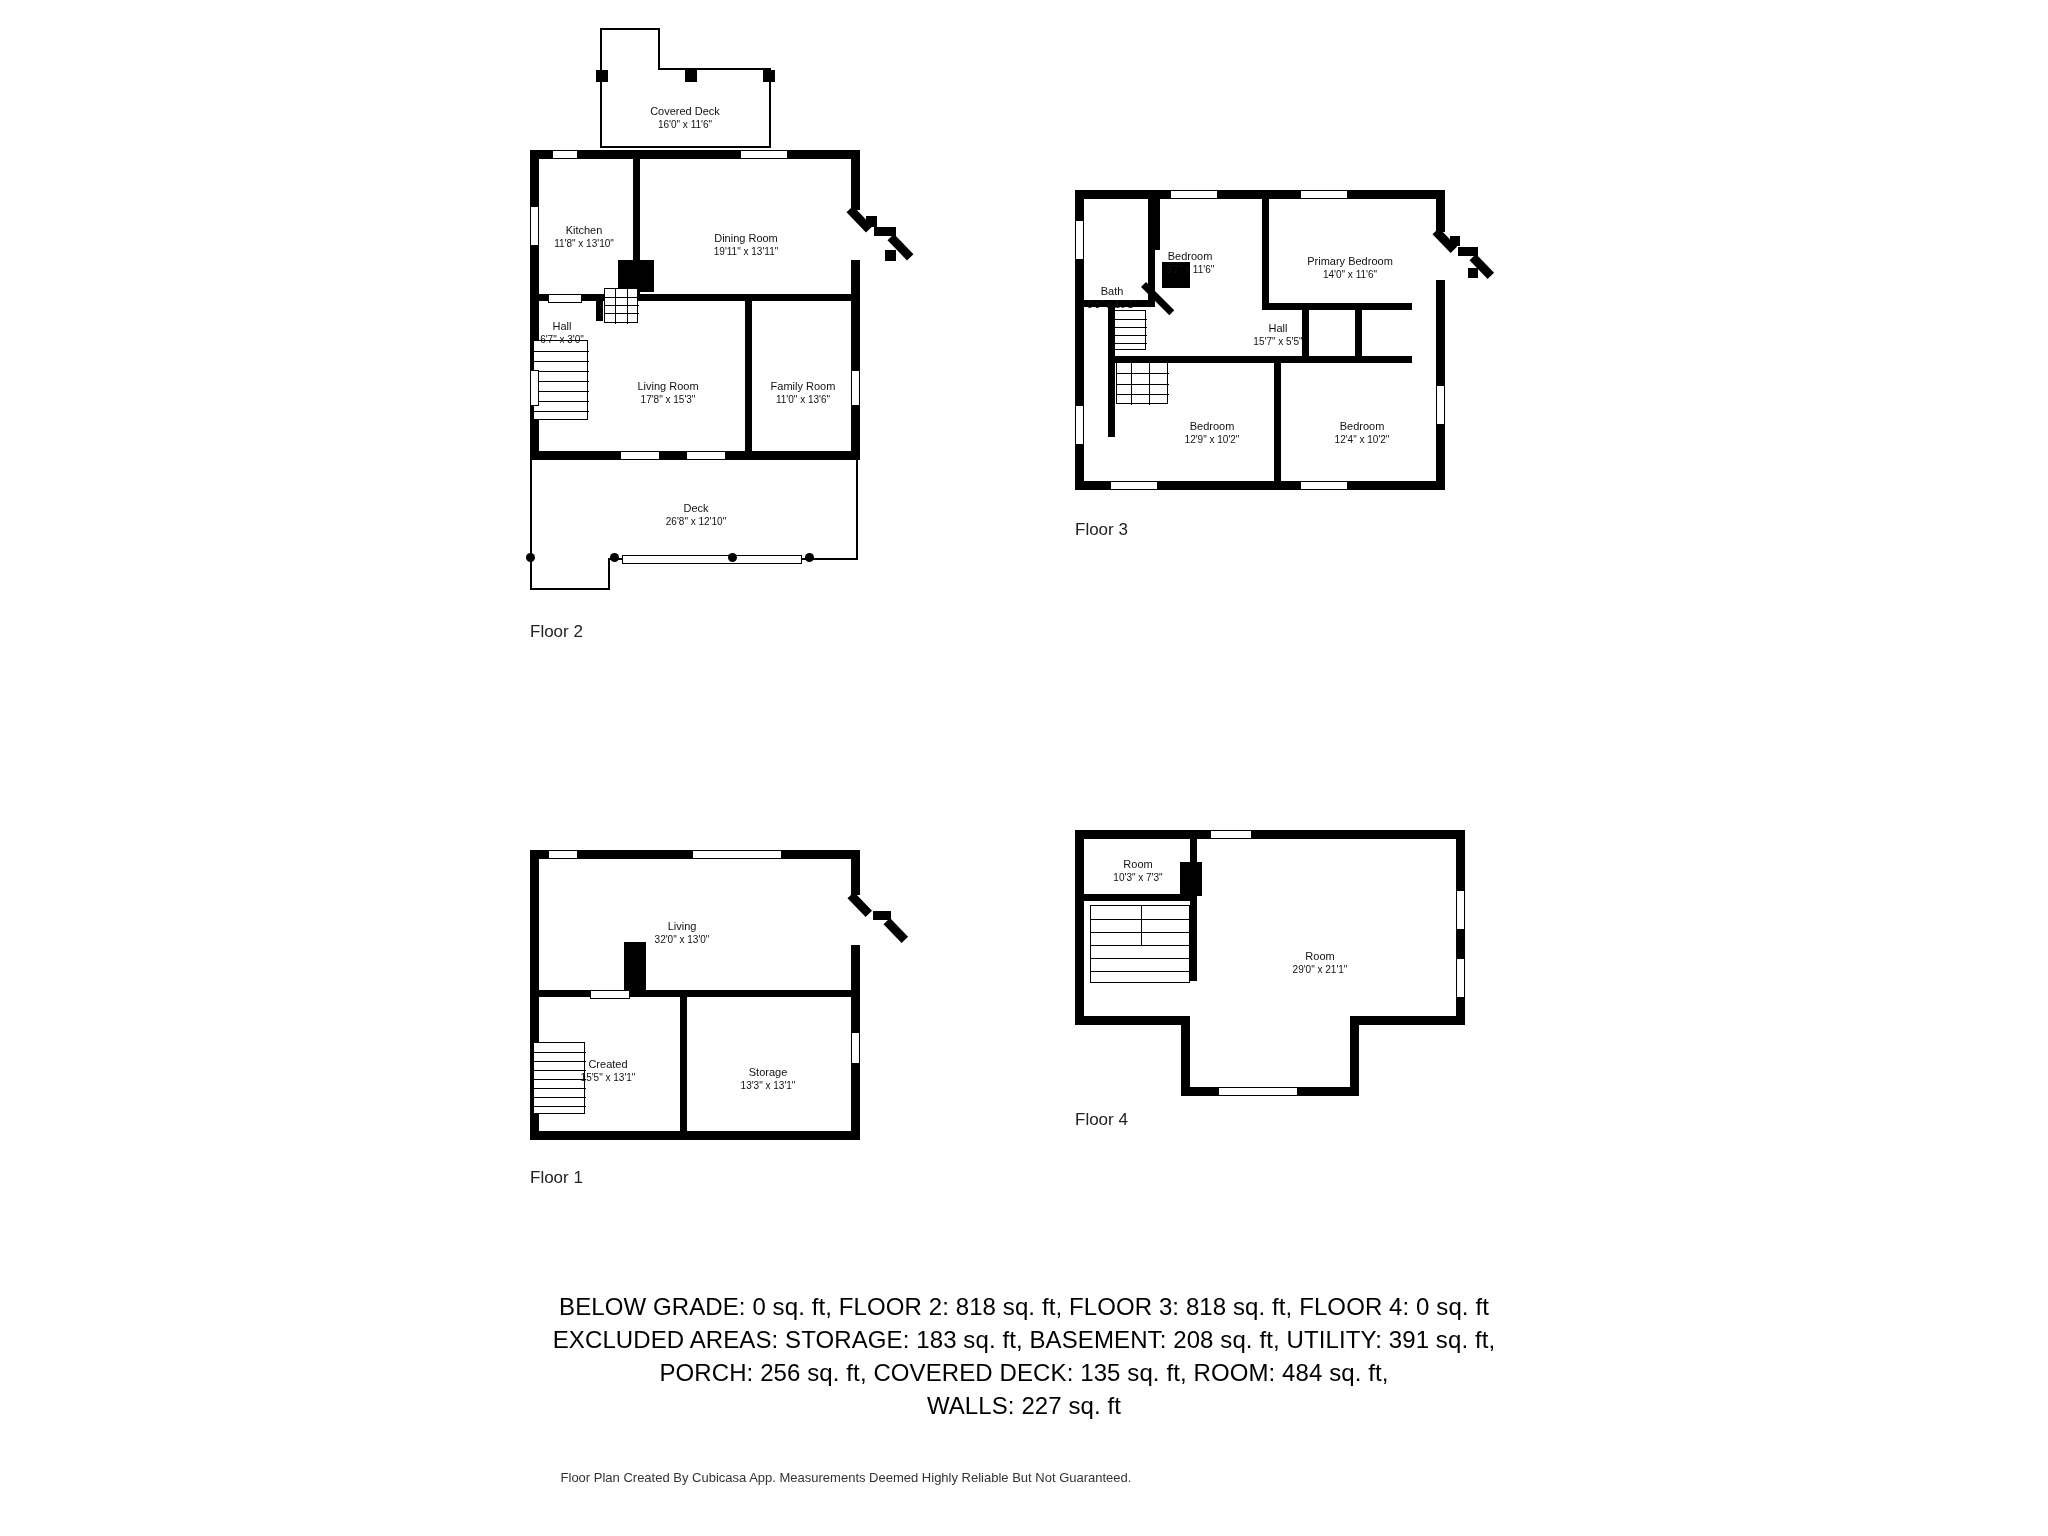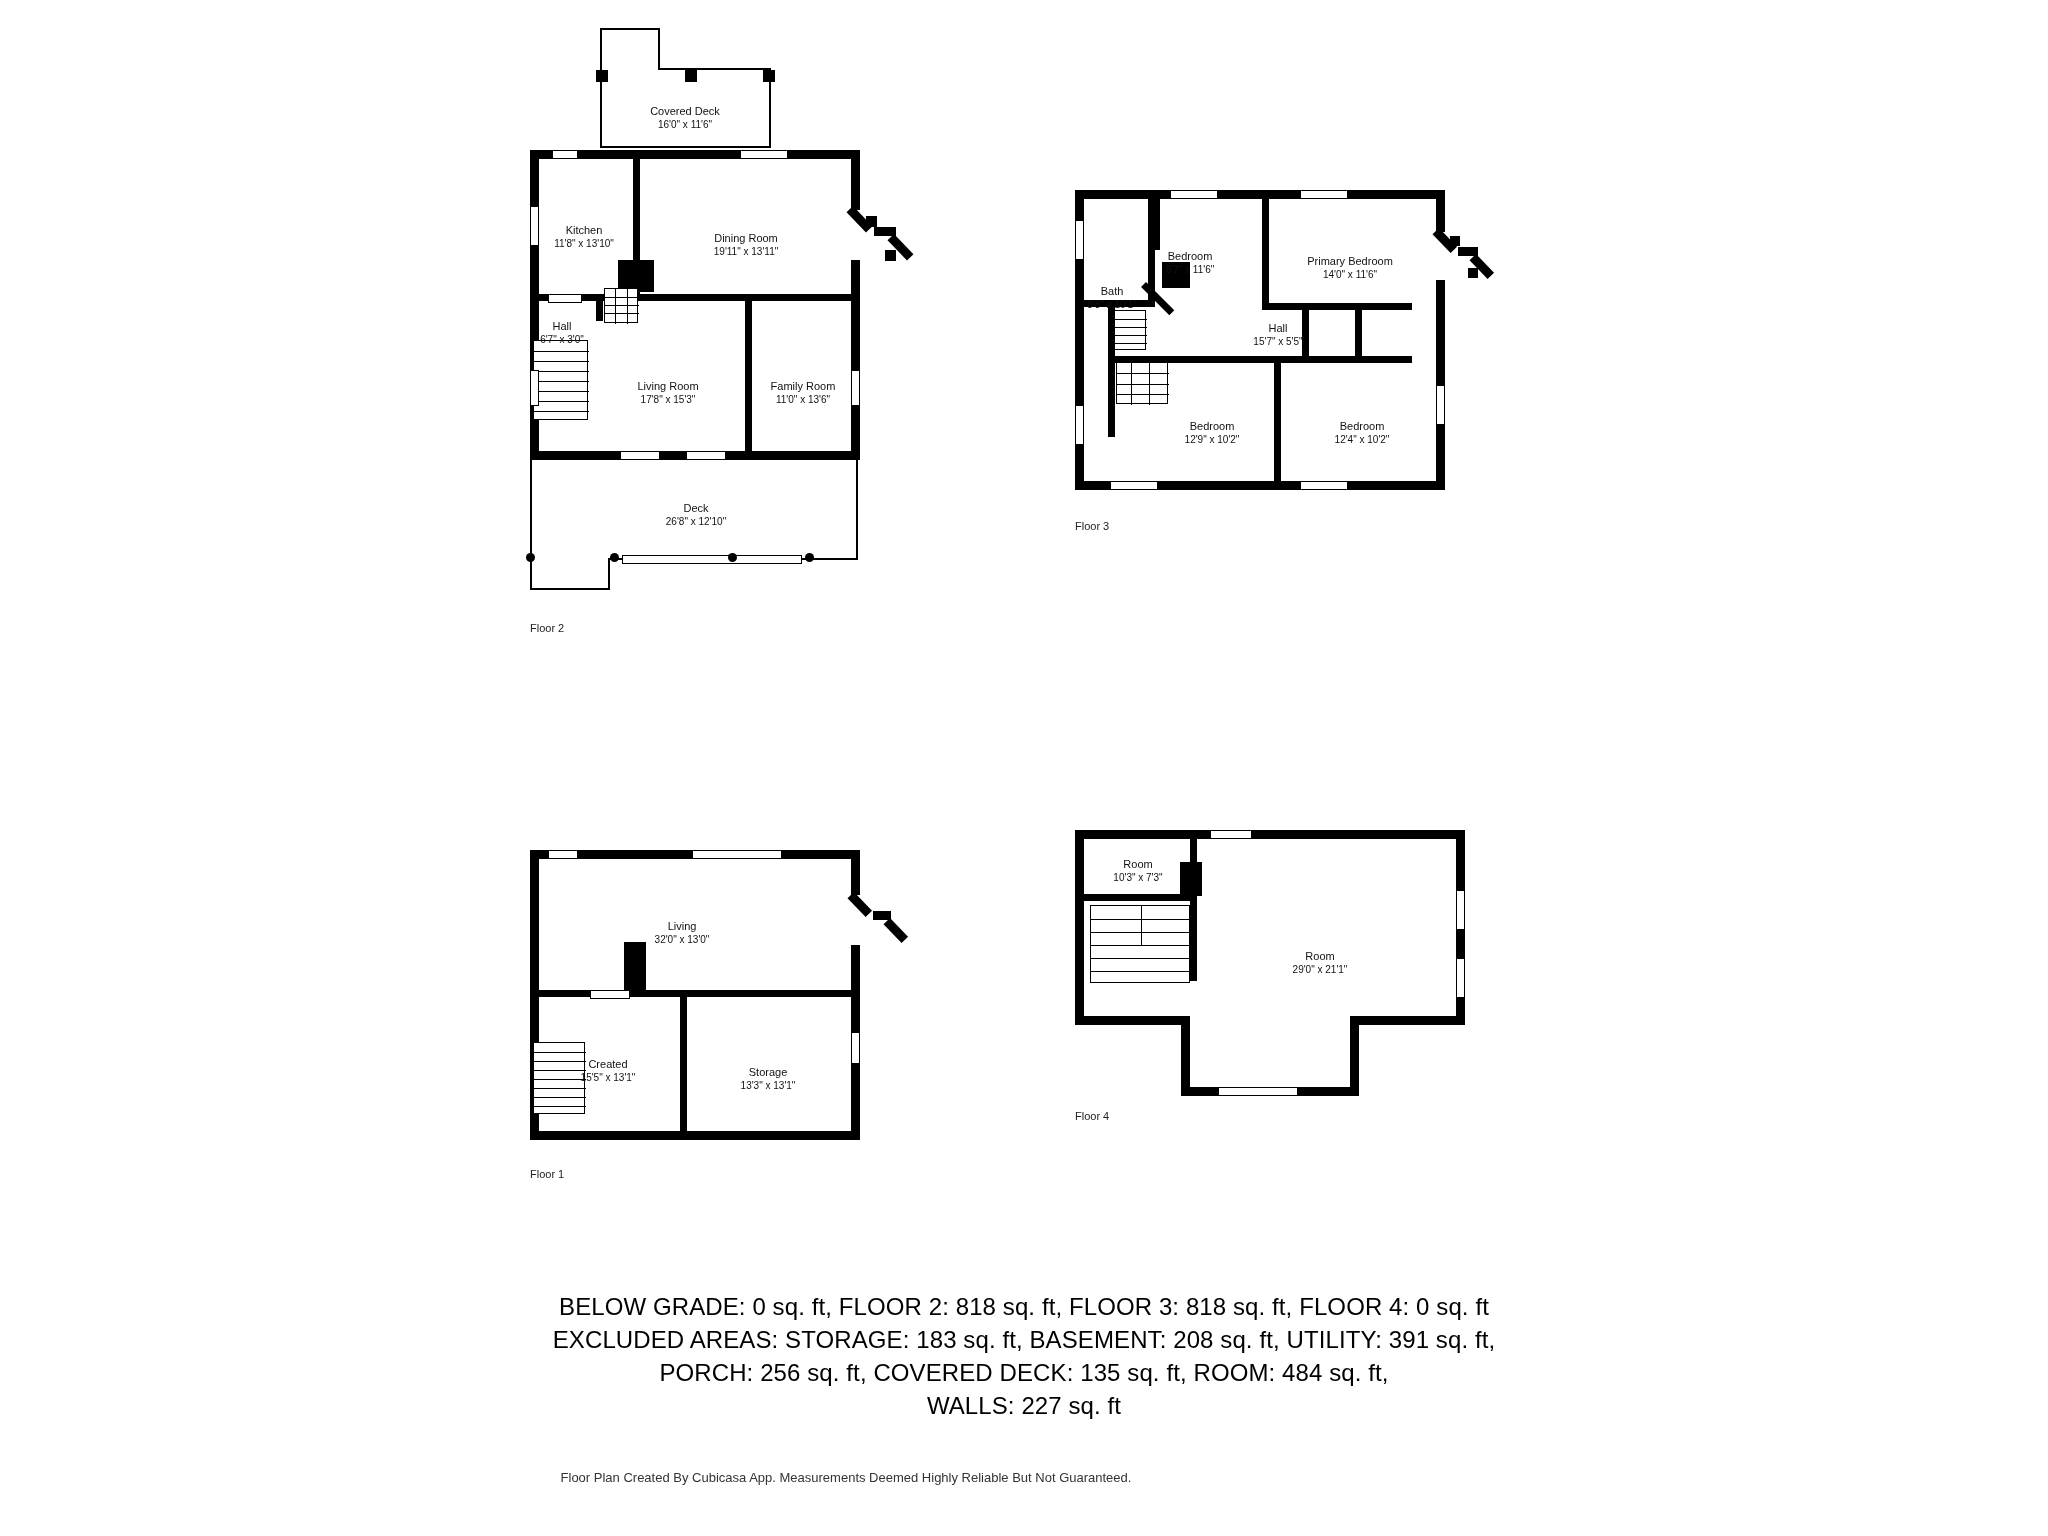--- a/index.html
+++ b/index.html
@@ -35,21 +35,21 @@
     font-size: 11px;
     line-height: 13px;
     color: #111;
     white-space: nowrap;
     transform: translateX(-50%);
   }
   .label .nm { display: block; font-size: 11px; }
   .label .dim { display: block; font-size: 10px; }
   .floor-tag {
     position: absolute;
-    font-size: 11px;
+    font-size: 17px;
     color: #222;
   }
   
   .opening {
     position: absolute;
     background: #ffffff;
     border: 1px solid #000;
     box-sizing: border-box;
   }
   .opening.h { height: 9px; }

